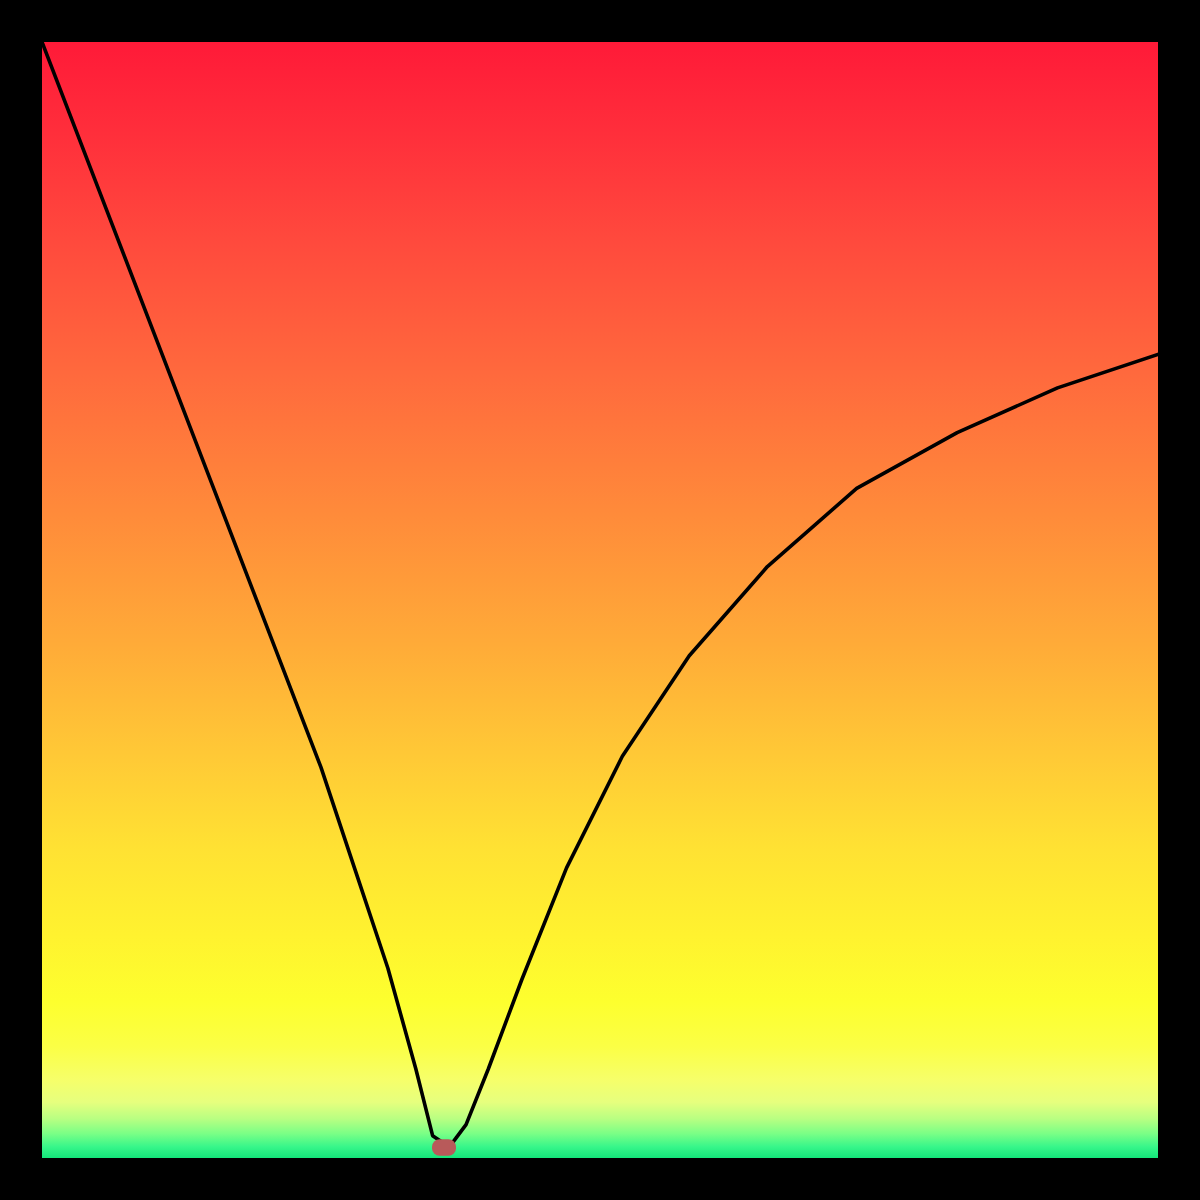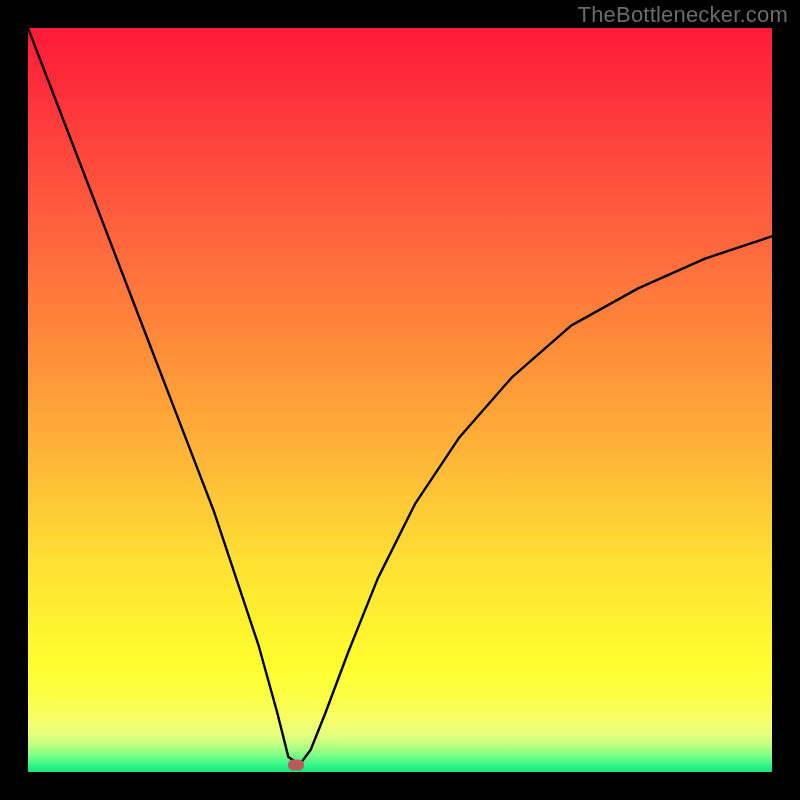--- a/index.html
+++ b/index.html
@@ -61,21 +61,20 @@
     height: 11px;
     border-radius: 5px;
     background: #b85a5a;
     transform: translate(-50%, -50%);
   }
 </style>
 </head>
 <body>
 
 <div class="frame">
-  <div class="watermark">TheBottlenecker.com</div>
 
   <div class="plot-area">
     <svg class="curve-svg" viewBox="0 0 744 744" preserveAspectRatio="none">
       <path id="curve-path" fill="none" stroke="#000" stroke-width="2.4" stroke-linecap="round" stroke-linejoin="round" d="M0.0 0.0 L37.2 96.7 L74.4 193.4 L111.6 290.2 L148.8 386.9 L186.0 483.6 L208.3 550.6 L230.6 617.5 L249.2 684.5 L260.4 729.1 L271.6 736.6 L282.7 721.7 L297.6 684.5 L319.9 625.0 L349.7 550.6 L386.9 476.2 L431.5 409.2 L483.6 349.7 L543.1 297.6 L610.1 260.4 L677.0 230.6 L744.0 208.3"></path>
     </svg>
     <div class="marker" id="opt-marker" style="left: 267.84px; top: 736.56px;"></div>
   </div>
 </div>
 
 </body></html>

